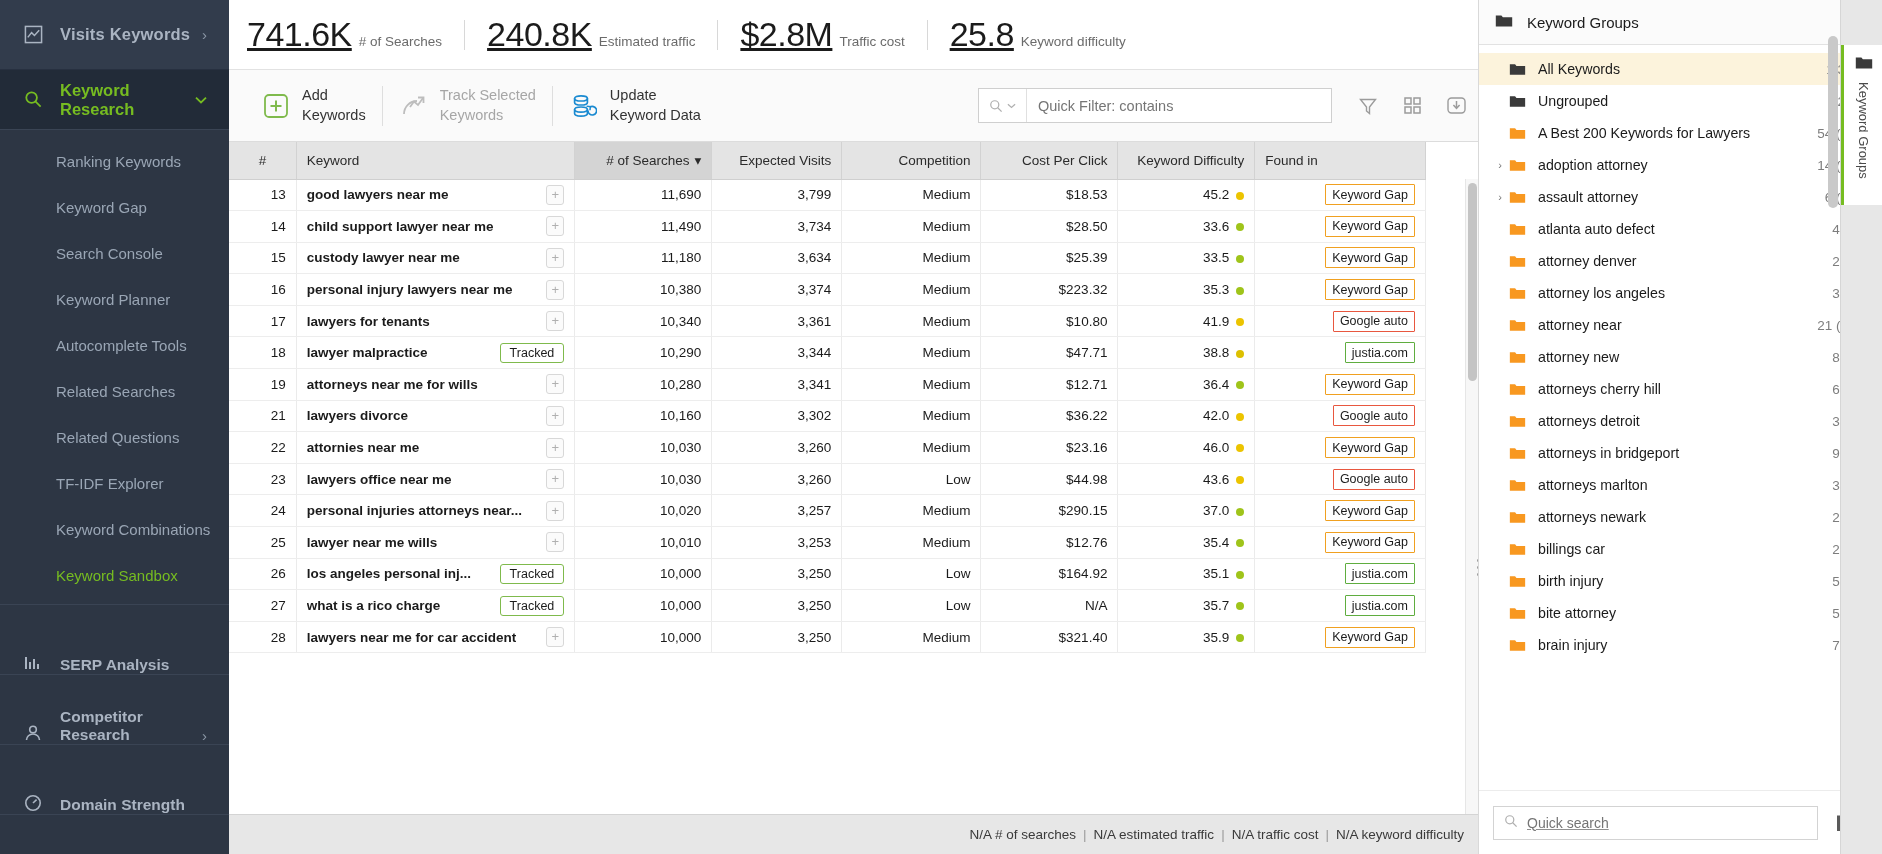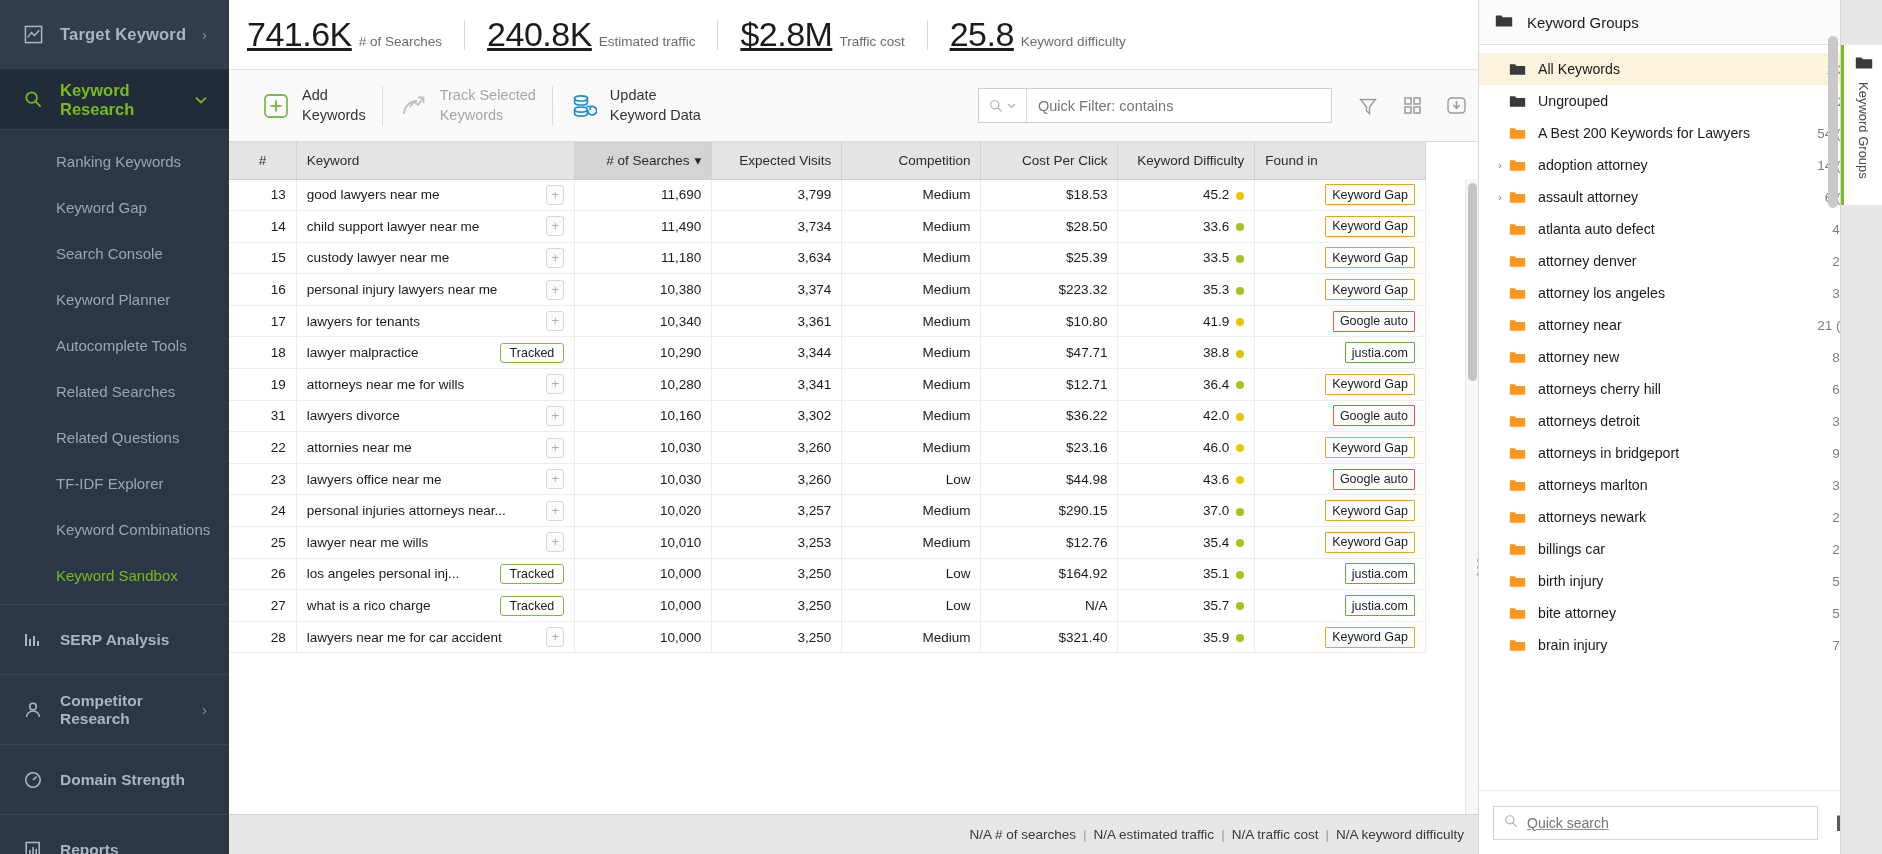--- a/index.html
+++ b/index.html
@@ -30,21 +30,21 @@
   }
   .nav-active .nav-label { font-size: 16.5px; font-weight: bold; color: #76bc21; margin-left: 16px; }
   .nav-chev-d { position: absolute; right: 22px; color: #76bc21; font-size: 12px; }
   .subnav { padding: 8px 0 6px 0; background: #2d3644; }
   .subnav-item {
     height: 46px; display: flex; align-items: center;
     padding-left: 56px; font-size: 15px; color: #9aa6b5; cursor: pointer;
   }
   .subnav-item.active { color: #76bc21; }
   .nav-sec {
-    height: 70px; display: flex; align-items: center; padding: 0 22px;
+    height: 70px; display: flex; align-items: flex-end; padding: 0 22px;
     border-top: 1px solid #3a4454; position: relative; cursor: pointer;
   }
   .nav-sec .nav-label { font-size: 15.5px; font-weight: bold; color: #aab4c2; margin-left: 16px; }
   .ico { width: 22px; height: 22px; display: inline-flex; align-items: center; justify-content: center; flex: 0 0 22px; }
   .ico svg { display: block; }
 
   
   #center {
     flex: 1 1 auto; height: 854px; position: relative;
     background: #f3f3f3; display: flex; flex-direction: column;
@@ -103,21 +103,21 @@
     text-align: right; white-space: nowrap; overflow: hidden;
   }
   td.c-num { text-align: right; color: #555; padding-right: 12px; }
   td.c-kw { text-align: left; position: relative; padding-right: 4px; }
   td.c-comp { text-align: center; }
   td.c-cpc { text-align: right; }
   td.c-na { color: #b4b4b4; margin-top: 24px; }
   td.c-kd { text-align: right; padding-right: 8px; }
   td.c-found { text-align: left; padding: 0 8px; }
   .kw-cell { display: flex; align-items: center; justify-content: space-between; }
-  .kw-text { overflow: hidden; text-overflow: ellipsis; white-space: nowrap; }
+  .kw-text { overflow: hidden; text-overflow: ellipsis; white-space: nowrap; font-weight: bold; }
   .plus-btn {
     width: 18px; height: 20px; flex: 0 0 18px; border: 1px solid #d8d8d8; border-radius: 3px;
     background: #fbfbfb; color: #b0b0b0; font-size: 13px; line-height: 18px; text-align: center;
     margin-left: 8px; cursor: pointer;
   }
   .tracked-badge {
     border: 1px solid #7fba4c; border-radius: 3px; color: #1b1b1b; font-size: 12.5px;
     padding: 2px 9px; margin-left: 8px; background: #fff; white-space: nowrap;
   }
   .kd-dot { display: inline-block; width: 8px; height: 8px; border-radius: 50%; margin-left: 7px; vertical-align: middle; }
@@ -232,21 +232,21 @@
 
   <div id="sidebar">
 
     <div class="nav-top">
       <span class="ico">
         <svg width="19" height="19" viewBox="0 0 20 20">
             <rect x="1.5" y="1.5" width="17" height="17" fill="none" stroke="#aab4c2" stroke-width="1.6"></rect>
             <polyline points="4,13 8,8 11,11 16,5.5" fill="none" stroke="#aab4c2" stroke-width="1.6"></polyline>
           </svg>
       </span>
-      <span class="nav-label">Target Keyword</span>
+      <span class="nav-label">Visits Keywords</span>
       <span class="nav-chev-r">›</span>
     </div>
 
     <div class="nav-active">
       <span class="ico">
         <svg width="19" height="19" viewBox="0 0 20 20">
             <circle cx="8" cy="8" r="5.6" fill="none" stroke="#76bc21" stroke-width="1.9"></circle>
             <line x1="12" y1="12" x2="17.5" y2="17.5" stroke="#76bc21" stroke-width="1.9"></line>
           </svg>
       </span>
@@ -550,21 +550,21 @@
                 </div>
               </td>
               <td class="c-num">10,280</td>
               <td class="c-num">3,341</td>
               <td class="c-comp">Medium</td>
               <td class="c-cpc">$12.71</td>
               <td class="c-kd"><span>36.4</span><span class="kd-dot" style="background: rgb(159, 196, 26);"></span></td>
               <td class="c-found"><span class="found-tag ">Keyword Gap</span></td>
             </tr>
             <tr>
-              <td class="c-num">31</td>
+              <td class="c-num">21</td>
               <td class="c-kw">
                 <div class="kw-cell">
                   <span class="kw-text">lawyers divorce</span>
                   <span class="plus-btn">+</span>
                 </div>
               </td>
               <td class="c-num">10,160</td>
               <td class="c-num">3,302</td>
               <td class="c-comp">Medium</td>
               <td class="c-cpc">$36.22</td>

